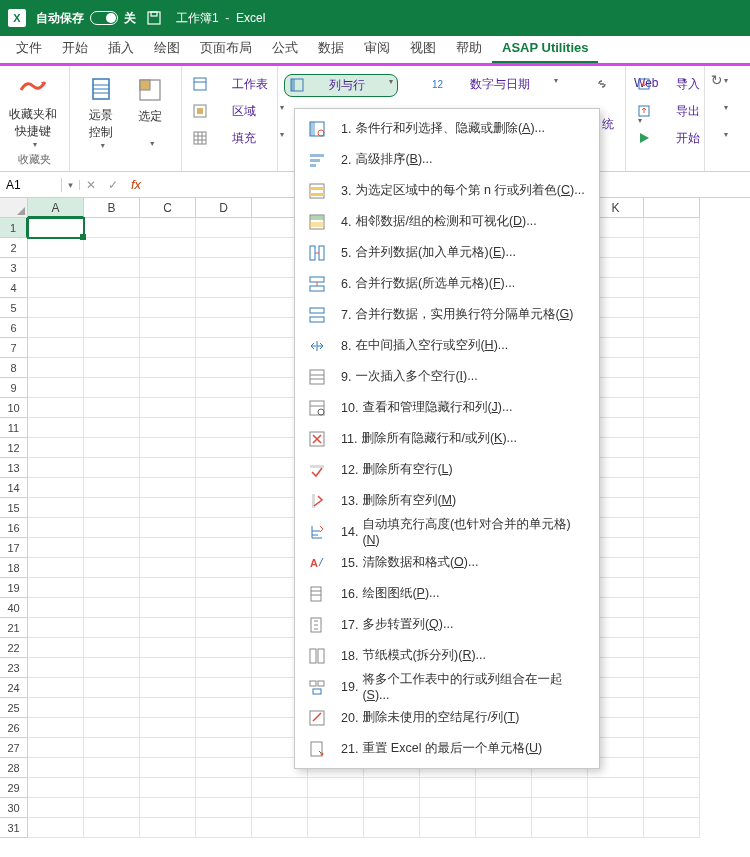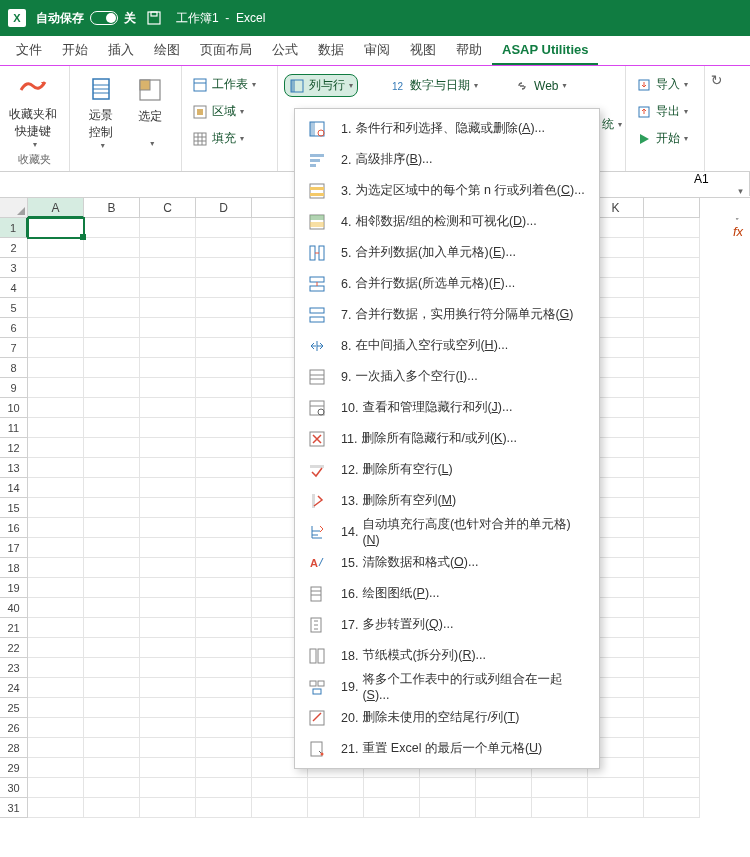--- a/index.html
+++ b/index.html
@@ -8,40 +8,40 @@
 
 .titlebar { background: #107c41; height: 36px; display: flex; align-items: center; color: #fff; padding: 0 8px; font-size: 12px; }
 .titlebar .icon { width: 18px; height: 18px; background: #fff; border-radius: 2px; display: flex; align-items: center; justify-content: center; color: #107c41; font-weight: bold; font-size: 11px; margin-right: 10px; }
 .titlebar .autosave { display: flex; align-items: center; gap: 6px; font-weight: bold; }
 .titlebar .toggle { width: 28px; height: 14px; border: 1px solid #fff; border-radius: 7px; position: relative; }
 .titlebar .toggle::after { content: ""; width: 10px; height: 10px; background: #fff; border-radius: 50%; position: absolute; right: 1px; top: 1px; }
 .titlebar .save-icon { margin: 0 10px; }
 .titlebar .title { margin-left: 4px; }
 
 
-.tabs { display: flex; height: 30px; border-bottom: 1px solid #d946ef; padding: 0 6px; align-items: flex-end; background: #fff; }
+.tabs { display: flex; height: 30px; border-bottom: 3px solid #d946ef; padding: 0 6px; align-items: flex-end; background: #fff; }
 .tab { padding: 6px 10px; font-size: 13px; color: #444; cursor: pointer; }
 .tab.active { color: #107c41; font-weight: 600; border-bottom: 2px solid #107c41; }
 
 
 .ribbon { height: 106px; border-bottom: 1px solid #d0d0d0; display: flex; background: #fff; position: relative; }
 .ribbon-group { border-right: 1px solid #e0e0e0; padding: 4px 6px; display: flex; flex-direction: column; justify-content: space-between; }
 .ribbon-group .label { font-size: 11px; color: #666; text-align: center; padding-top: 2px; }
 .big-btn { display: flex; flex-direction: column; align-items: center; justify-content: center; width: 54px; height: 82px; font-size: 12px; color: #333; cursor: pointer; }
 .big-btn .ico { width: 32px; height: 32px; display: flex; align-items: center; justify-content: center; margin-bottom: 2px; }
-.small-btn { display: flex; align-items: center; font-size: 12px; color: #14532d; padding: 2px 4px; cursor: pointer; white-space: nowrap; }
+.small-btn { display: flex; font-size: 12px; color: #4c1d95; padding: 2px 4px; cursor: pointer; white-space: nowrap; gap: 20px; }
 .small-btn .ico { width: 16px; height: 16px; margin-right: 4px; display: inline-flex; align-items: center; justify-content: center; }
 .dd::after { content: "▾"; font-size: 8px; margin-left: 4px; color: #666; }
 .vstack { display: flex; flex-direction: column; gap: 6px; }
 .hstack { display: flex; flex-direction: row; }
 
 .small-btn.active { background: #d6ece1; border: 1px solid #107c41; border-radius: 8px; }
 
 
-.formula-row { height: 26px; display: flex; align-items: flex-end; border-bottom: 1px solid #d0d0d0; flex-direction: column; }
+.formula-row { height: 26px; display: flex; align-items: center; border-bottom: 1px solid #d0d0d0; }
 .namebox { width: 62px; border-right: 1px solid #d0d0d0; display: flex; align-items: center; padding: 0 6px; font-size: 12px; }
 .namebox-dd { width: 18px; border-right: 1px solid #d0d0d0; display: flex; align-items: center; justify-content: center; font-size: 9px; color: #666; }
 .fx-btn { width: 22px; display: flex; align-items: center; justify-content: center; color: #999; font-size: 12px; }
 .fx-label { width: 24px; display: flex; align-items: center; justify-content: center; font-style: italic; font-size: 13px; color: #c2410c; }
 .formula-input { flex: 1; border: none; outline: none; font-size: 12px; padding: 0 4px; }
 
 
 .grid { position: relative; }
 .col-headers { display: flex; height: 20px; background: #fff; }
 .corner { width: 28px; border-right: 1px solid #d0d0d0; border-bottom: 1px solid #d0d0d0; background: #f0f0f0; position: relative; }
@@ -664,20 +664,35 @@
         <div class="cell"></div>
         <div class="cell"></div>
         <div class="cell"></div>
         <div class="cell"></div>
         <div class="cell"></div>
         <div class="cell"></div>
         <div class="cell"></div>
         <div class="cell"></div>
       </div>
       <div class="row">
+        <div class="row-h">27</div>
+        <div class="cell"></div>
+        <div class="cell"></div>
+        <div class="cell"></div>
+        <div class="cell"></div>
+        <div class="cell"></div>
+        <div class="cell"></div>
+        <div class="cell"></div>
+        <div class="cell"></div>
+        <div class="cell"></div>
+        <div class="cell"></div>
+        <div class="cell"></div>
+        <div class="cell"></div>
+      </div>
+      <div class="row">
         <div class="row-h">28</div>
         <div class="cell"></div>
         <div class="cell"></div>
         <div class="cell"></div>
         <div class="cell"></div>
         <div class="cell"></div>
         <div class="cell"></div>
         <div class="cell"></div>
         <div class="cell"></div>
         <div class="cell"></div>

